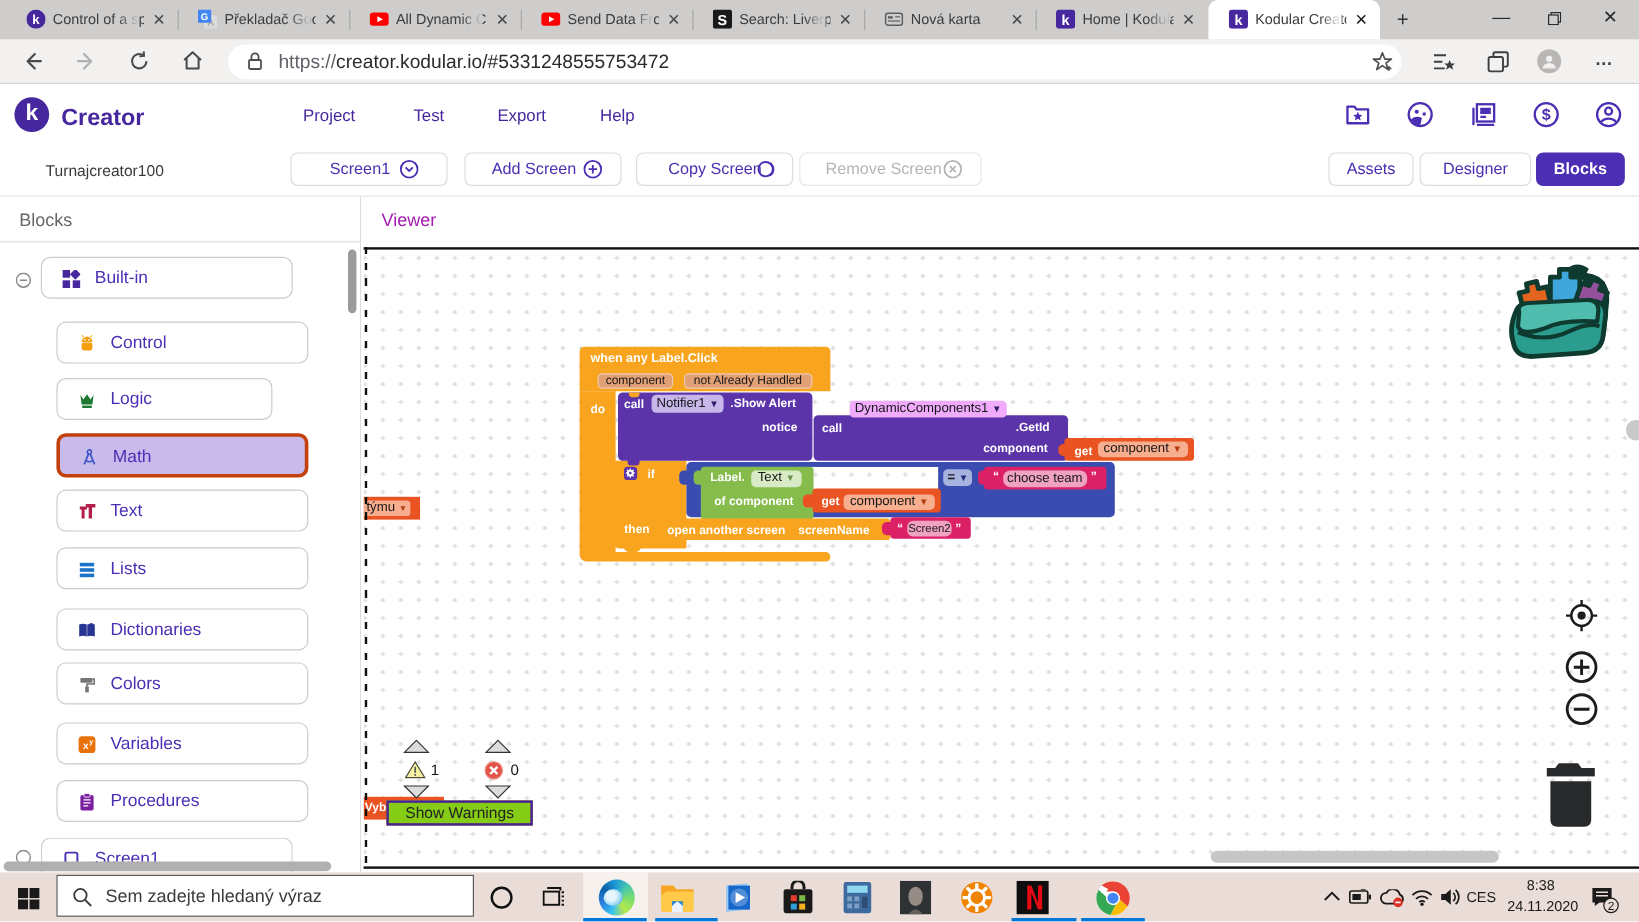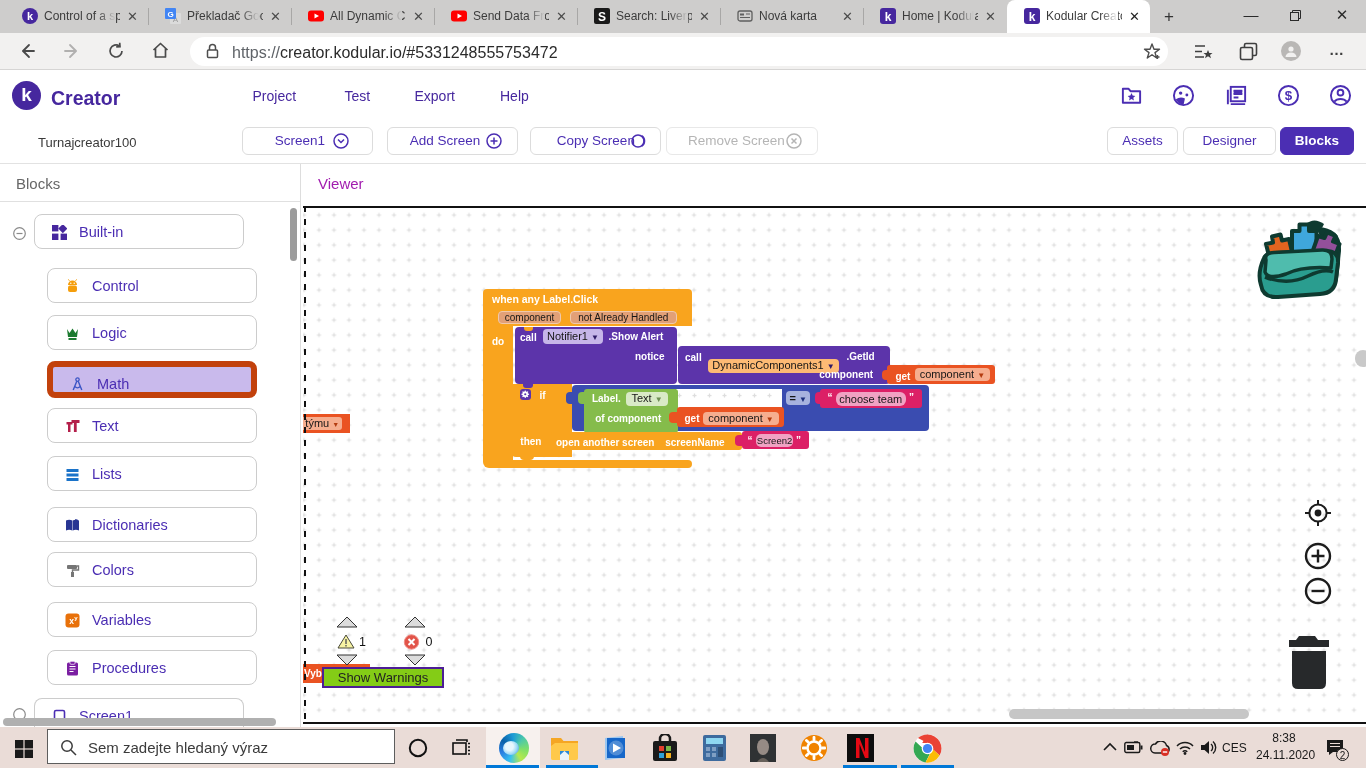--- a/index.html
+++ b/index.html
@@ -36,21 +36,21 @@
 .tbtn { position:absolute; top:127px; height:28px; border:1px solid #dcdcdc; border-radius:6px; background:#fff; color:#4b2eb3; font-size:13.5px; text-align:center; line-height:26px; }
 .tbtn.filled { background:#4b2eb3; color:#fff; border-color:#4b2eb3; font-weight:bold; }
 .tbtn.disabled { color:#b5b5b5; border-color:#e8e8e8; }
 
 
 #sidebar { position:absolute; left:0; top:164px; width:301px; height:563px; background:#fff; border-right:1px solid #ddd; }
 .cat { position:absolute; height:35px; border:1px solid #ccc; border-radius:8px; background:#fff; }
 .cat .cic { position:absolute; left:17px; top:10px; width:15px; height:15px; }
 .cat .clb { position:absolute; left:44px; top:9px; font-size:14.5px; color:#4b2eb3; }
 .cat.toplevel .cic { left:17px; }
-.cat.sel { background:#c9baec; border:6px solid #c2410c;text-align:center; }
+.cat.sel { background:#c9baec; border:3px solid #c2410c;text-align:center; }
 
 
 #viewer { position:absolute; left:301px; top:164px; width:1065px; height:563px; background:#fff; }
 #vlabel { position:absolute; left:318px; top:175px; font-size:15px; color:#a21caf; }
 #canvas { position:absolute; left:303px; top:206px; width:1063px; height:517px; background:#fff; overflow:hidden; }
 #dashL { position:absolute; left:303.5px; top:206px; width:2px; height:517px; background:repeating-linear-gradient(to bottom, #111 0 6px, rgba(0,0,0,0) 6px 13px); }
 
 
 .blk { position:absolute; }
 .btxt { position:absolute; color:#fff; font-weight:bold; font-size:10px; white-space:nowrap; }
@@ -272,21 +272,21 @@
 <div class="cat" style="left:47px; top:268px; width:210px;">
   <svg class="cic" viewBox="0 0 15 15">
         <path d="M3 6 a4.5 4.5 0 0 1 9 0 Z" fill="#f59e0b"></path>
         <rect x="3" y="6.5" width="9" height="6.5" rx="2" fill="#f59e0b"></rect>
         <circle cx="5.8" cy="4.2" r="0.7" fill="#fff"></circle>
         <circle cx="9.2" cy="4.2" r="0.7" fill="#fff"></circle>
         <path d="M4.4 1.8 L3.4 0.4 M10.6 1.8 L11.6 0.4" stroke="#f59e0b" stroke-width="1"></path>
       </svg>
   <div class="clb">Control</div>
 </div>
-<div class="cat" style="left:47px; top:315px; width:210px;">
+<div class="cat" style="left:47px; top:315px; width:180px;">
   <svg class="cic" viewBox="0 0 15 15">
         <path d="M2 3 L4.5 7 L7.5 2.5 L10.5 7 L13 3 L12 11 H3 Z" fill="#1b7a2f"></path>
         <rect x="3.5" y="12" width="8" height="2" fill="#1b7a2f"></rect>
       </svg>
   <div class="clb">Logic</div>
 </div>
 <div class="cat sel" style="left:47px; top:361px; width:210px; height:37px;">
   <svg class="cic" viewBox="0 0 15 15">
         <circle cx="7.5" cy="2.6" r="1.7" fill="none" stroke="#3c55c5" stroke-width="1.3"></circle>
         <path d="M6.8 4.2 L3.2 13 M8.2 4.2 L11.8 13" stroke="#3c55c5" stroke-width="1.4"></path>
@@ -404,21 +404,21 @@
   <div class="blk" style="left:211.5px; top:121.3px; width:162.5px; height:57px; background:#5c34aa; border-radius:4px;"></div>
   <div class="blk" style="left:221px; top:120.5px; width:9px; height:4px; background:#f9a41e; border-radius:0 0 3px 3px;"></div>
   <div class="blk" style="left:220px; top:177px; width:10px; height:4.5px; background:#5c34aa; border-radius:0 0 3px 3px;"></div>
   <div class="btxt" style="left:217px; top:126px;">call</div>
   <div class="chip" style="left:240px; top:123px; width:60px; height:14.5px; line-height:14px; background:#c6b6e9;">Notifier1 <span style="font-size:8px; color:#2e1a66;">▼</span></div>
   <div class="btxt" style="left:305.6px; top:125.4px;">.Show Alert</div>
   <div class="btxt" style="left:332px; top:145px;">notice</div>
 
   <div class="blk" style="left:374.6px; top:139.7px; width:212.8px; height:38.3px; background:#5c34aa; border-radius:4px;"></div>
   <div class="btxt" style="left:382px; top:145.5px;">call</div>
-  <div class="chip" style="left:405px; top:153px; width:131px; height:13.5px; line-height:13px; background:#fdba74;">DynamicComponents1 <span style="font-size:8px; color:#2e1a66;">▼</span></div>
+  <div class="chip" style="left:405px; top:128px; width:131px; height:13.5px; line-height:13px; background:#f0abfc;">DynamicComponents1 <span style="font-size:8px; color:#2e1a66;">▼</span></div>
   <div class="btxt" style="left:543.4px; top:145px;">.GetId</div>
   <div class="btxt" style="left:516.3px; top:163px;">component</div>
 
   <div class="blk" style="left:578.6px; top:164px; width:8px; height:9.5px; background:#ea5322; border-radius:4px 0 0 4px;"></div>
   <div class="blk" style="left:584px; top:158.5px; width:108px; height:19.4px; background:#ea5322; border-radius:3px;"></div>
   <div class="btxt" style="left:592.4px; top:164.5px;">get</div>
   <div class="chip" style="left:611.6px; top:162px; width:75.5px; height:12.8px; line-height:12.5px; background:#f6ae8f;">component <span style="font-size:8px; color:#b33c10;">▼</span></div>
 
   <div class="blk" style="left:262.8px; top:185.5px; width:7px; height:12.5px; background:#3a4cb0; border-radius:4px 0 0 4px;"></div>
   <div class="blk" style="left:268.9px; top:178.9px; width:357.6px; height:46.4px; background:#3a4cb0; border-radius:4px;"></div>

